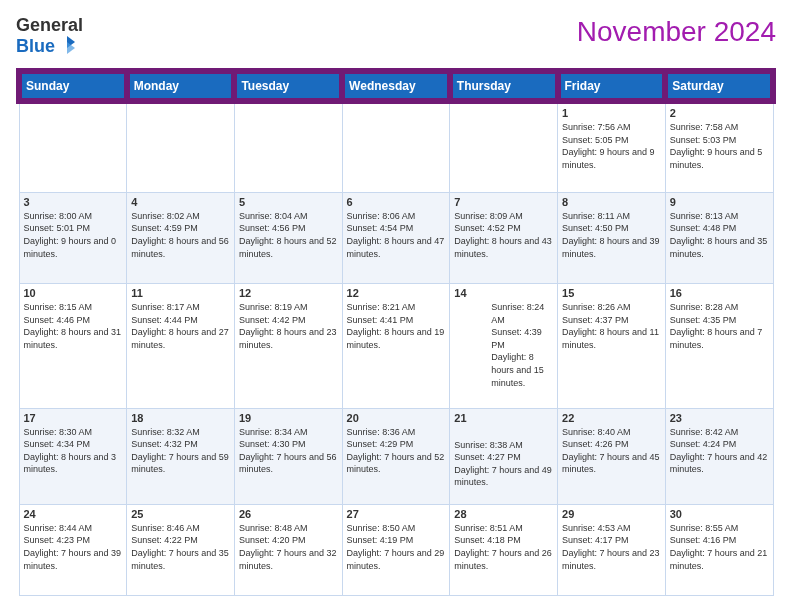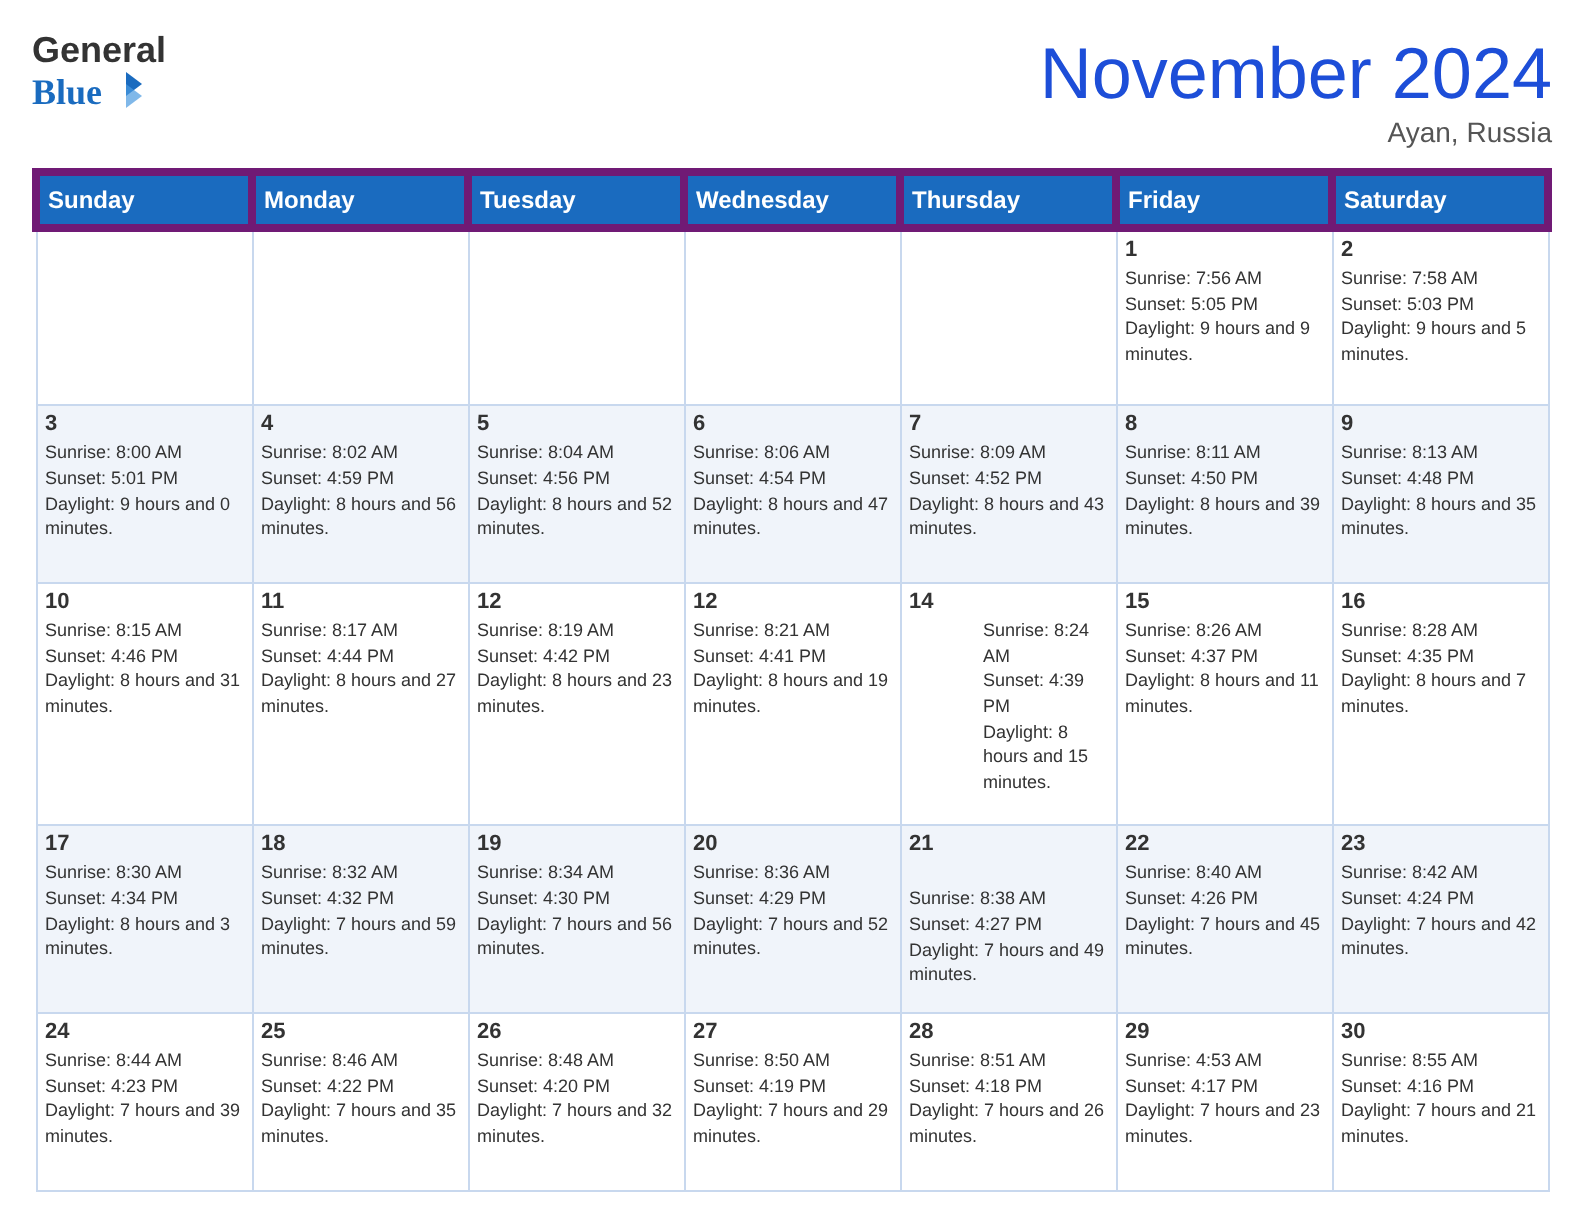--- a/index.html
+++ b/index.html
@@ -34,53 +34,52 @@
     }
     .logo-general {
       font-size: 18px;
       font-weight: bold;
       color: #333;
     }
     .logo-blue {
       font-size: 18px;
       font-weight: bold;
       color: #1a6bbf;
-      font-family: Liberation Serif, serif;
     }
     .logo-icon {
       width: 20px;
       height: 24px;
       margin-left: 2px;
     }
     .title-section {
       text-align: right;
     }
     .month-title {
-      font-size: 36px;
+      font-size: 28px;
       font-weight: normal;
-      color: #1d4ed8;
+      color: #a21caf;
     }
     .location {
       font-size: 14px;
       color: #555;
     }
     .calendar {
       flex: 1;
       border-collapse: collapse;
       width: 100%;
       table-layout: fixed;
     }
     .calendar thead tr th {
       background-color: #1a6bbf;
       color: #fff;
       font-size: 12px;
       font-weight: bold;
       padding: 5px 4px;
       text-align: left;
-      border: 4px solid #701a75;
+      border: 6px solid #701a75;
     }
     .calendar tbody tr td {
       vertical-align: top;
       border: 1px solid #c8d8ee;
       padding: 3px 4px;
       font-size: 9.5px;
       color: #333;
       background: #fff;
       height: 80px;
     }
@@ -113,21 +112,20 @@
           <span class="logo-blue">Blue</span>
           <svg class="logo-icon" viewBox="0 0 20 24" fill="none" xmlns="http://www.w3.org/2000/svg">
             <path d="M10 2 L18 8 L10 14 L10 2 Z" fill="#1a6bbf"></path>
             <path d="M10 8 L18 14 L10 20 L10 8 Z" fill="#4a9ae0" opacity="0.7"></path>
           </svg>
         </span>
       </div>
     </div>
     <div class="title-section">
       <div class="month-title">November 2024</div>
-      <div class="location">Ayan, Russia</div>
     </div>
   </div>
 
   <table class="calendar">
     <thead>
       <tr>
         <th>Sunday</th>
         <th>Monday</th>
         <th>Tuesday</th>
         <th>Wednesday</th>

